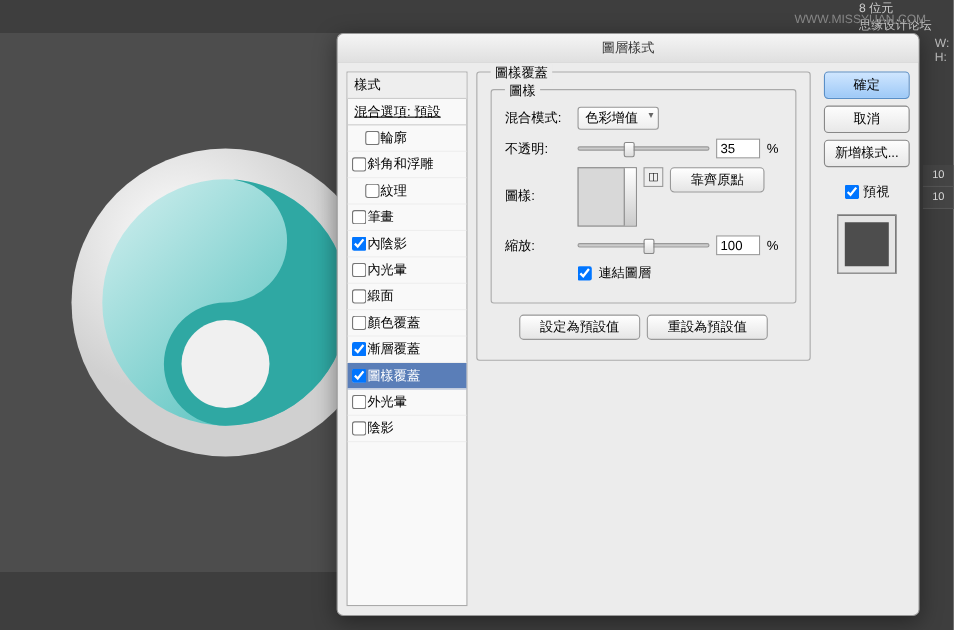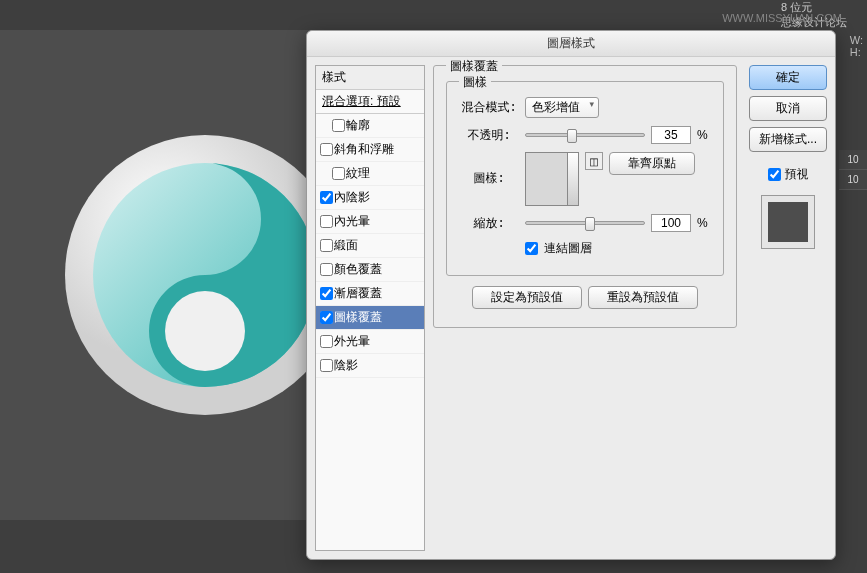--- a/index.html
+++ b/index.html
@@ -28,26 +28,26 @@
 .style-item.indent { padding-left: 30px; }
 .style-item.selected { background: #5a7eb8; color: #fff; }
 .style-item input[type=checkbox] { position: absolute; left: 4px; }
 .style-item.indent input[type=checkbox] { left: 16px; }
 
 .settings-panel { flex: 1; padding: 8px; font-size: 12px; }
 .fieldset { border: 1px solid #aaa; border-radius: 3px; padding: 10px 12px; margin-bottom: 10px; }
 .fieldset-title { position: relative; top: -18px; background: #ececec; display: inline-block; padding: 0 4px; font-size: 12px; }
 .fieldset-inner { margin-top: -12px; }
 .row { display: flex; align-items: center; margin-bottom: 8px; gap: 6px; }
-.row-label { width: 60px; text-align: center; font-family: Liberation Mono, monospace; }
+.row-label { width: 60px; text-align: left; }
 .select { border: 1px solid #999; border-radius: 3px; padding: 1px 18px 1px 6px; background: linear-gradient(#fff,#eee); font-size: 12px; position: relative; }
 .select::after { content: "▾"; position: absolute; right: 4px; font-size: 9px; color: #666; }
 .slider { flex: 1; max-width: 120px; height: 4px; background: #ccc; border: 1px solid #999; border-radius: 2px; position: relative; }
 .slider-thumb { position: absolute; top: -5px; width: 10px; height: 14px; background: linear-gradient(#fff,#ddd); border: 1px solid #888; border-radius: 2px; }
-.num-input { width: 40px; border: 1px solid #999; padding: 1px 3px; font-size: 12px; background: #fff; text-align: center; }
+.num-input { width: 40px; border: 1px solid #999; padding: 1px 3px; font-size: 12px; background: #fff; }
 .pattern-swatch { width: 54px; height: 54px; background: #d8d8d8; border: 1px solid #888; position: relative; }
 .pattern-swatch::after { content: ""; position: absolute; right: 0; top: 0; width: 10px; height: 100%; background: linear-gradient(#fff,#ccc); border-left: 1px solid #888; }
 .small-btn { border: 1px solid #999; border-radius: 4px; padding: 2px 18px; background: linear-gradient(#fff,#e5e5e5); font-size: 12px; cursor: pointer; }
 .snap-icon { width: 18px; height: 18px; border: 1px solid #999; background: #eee; display: inline-flex; align-items: center; justify-content: center; font-size: 10px; }
 
 .right-buttons { width: 90px; padding: 8px 8px 8px 4px; display: flex; flex-direction: column; gap: 6px; font-size: 12px; }
 .btn { border: 1px solid #888; border-radius: 4px; padding: 3px 0; text-align: center; background: linear-gradient(#fdfdfd,#e8e8e8); cursor: pointer; }
 .btn.primary { background: linear-gradient(#cfe6ff,#9ec9f7); border-color: #5a8fc7; }
 .preview-check { display: flex; align-items: center; gap: 4px; margin-top: 8px; justify-content: center; }
 .preview-swatch { width: 54px; height: 54px; background: #4d4d4d; border: 1px solid #999; margin: 6px auto; box-shadow: inset 0 0 0 6px #e5e5e5; }
@@ -107,20 +107,24 @@
           </div>
           <div class="style-item">
             <input type="checkbox" style="">
             <span>斜角和浮雕</span>
           </div>
           <div class="style-item indent">
             <input type="checkbox" style="">
             <span>紋理</span>
           </div>
           <div class="style-item">
+            <input type="checkbox" style="">
+            <span>筆畫</span>
+          </div>
+          <div class="style-item">
             <input type="checkbox" checked="" style="">
             <span>內陰影</span>
           </div>
           <div class="style-item">
             <input type="checkbox" style="">
             <span>內光暈</span>
           </div>
           <div class="style-item">
             <input type="checkbox" style="">
             <span>緞面</span>

